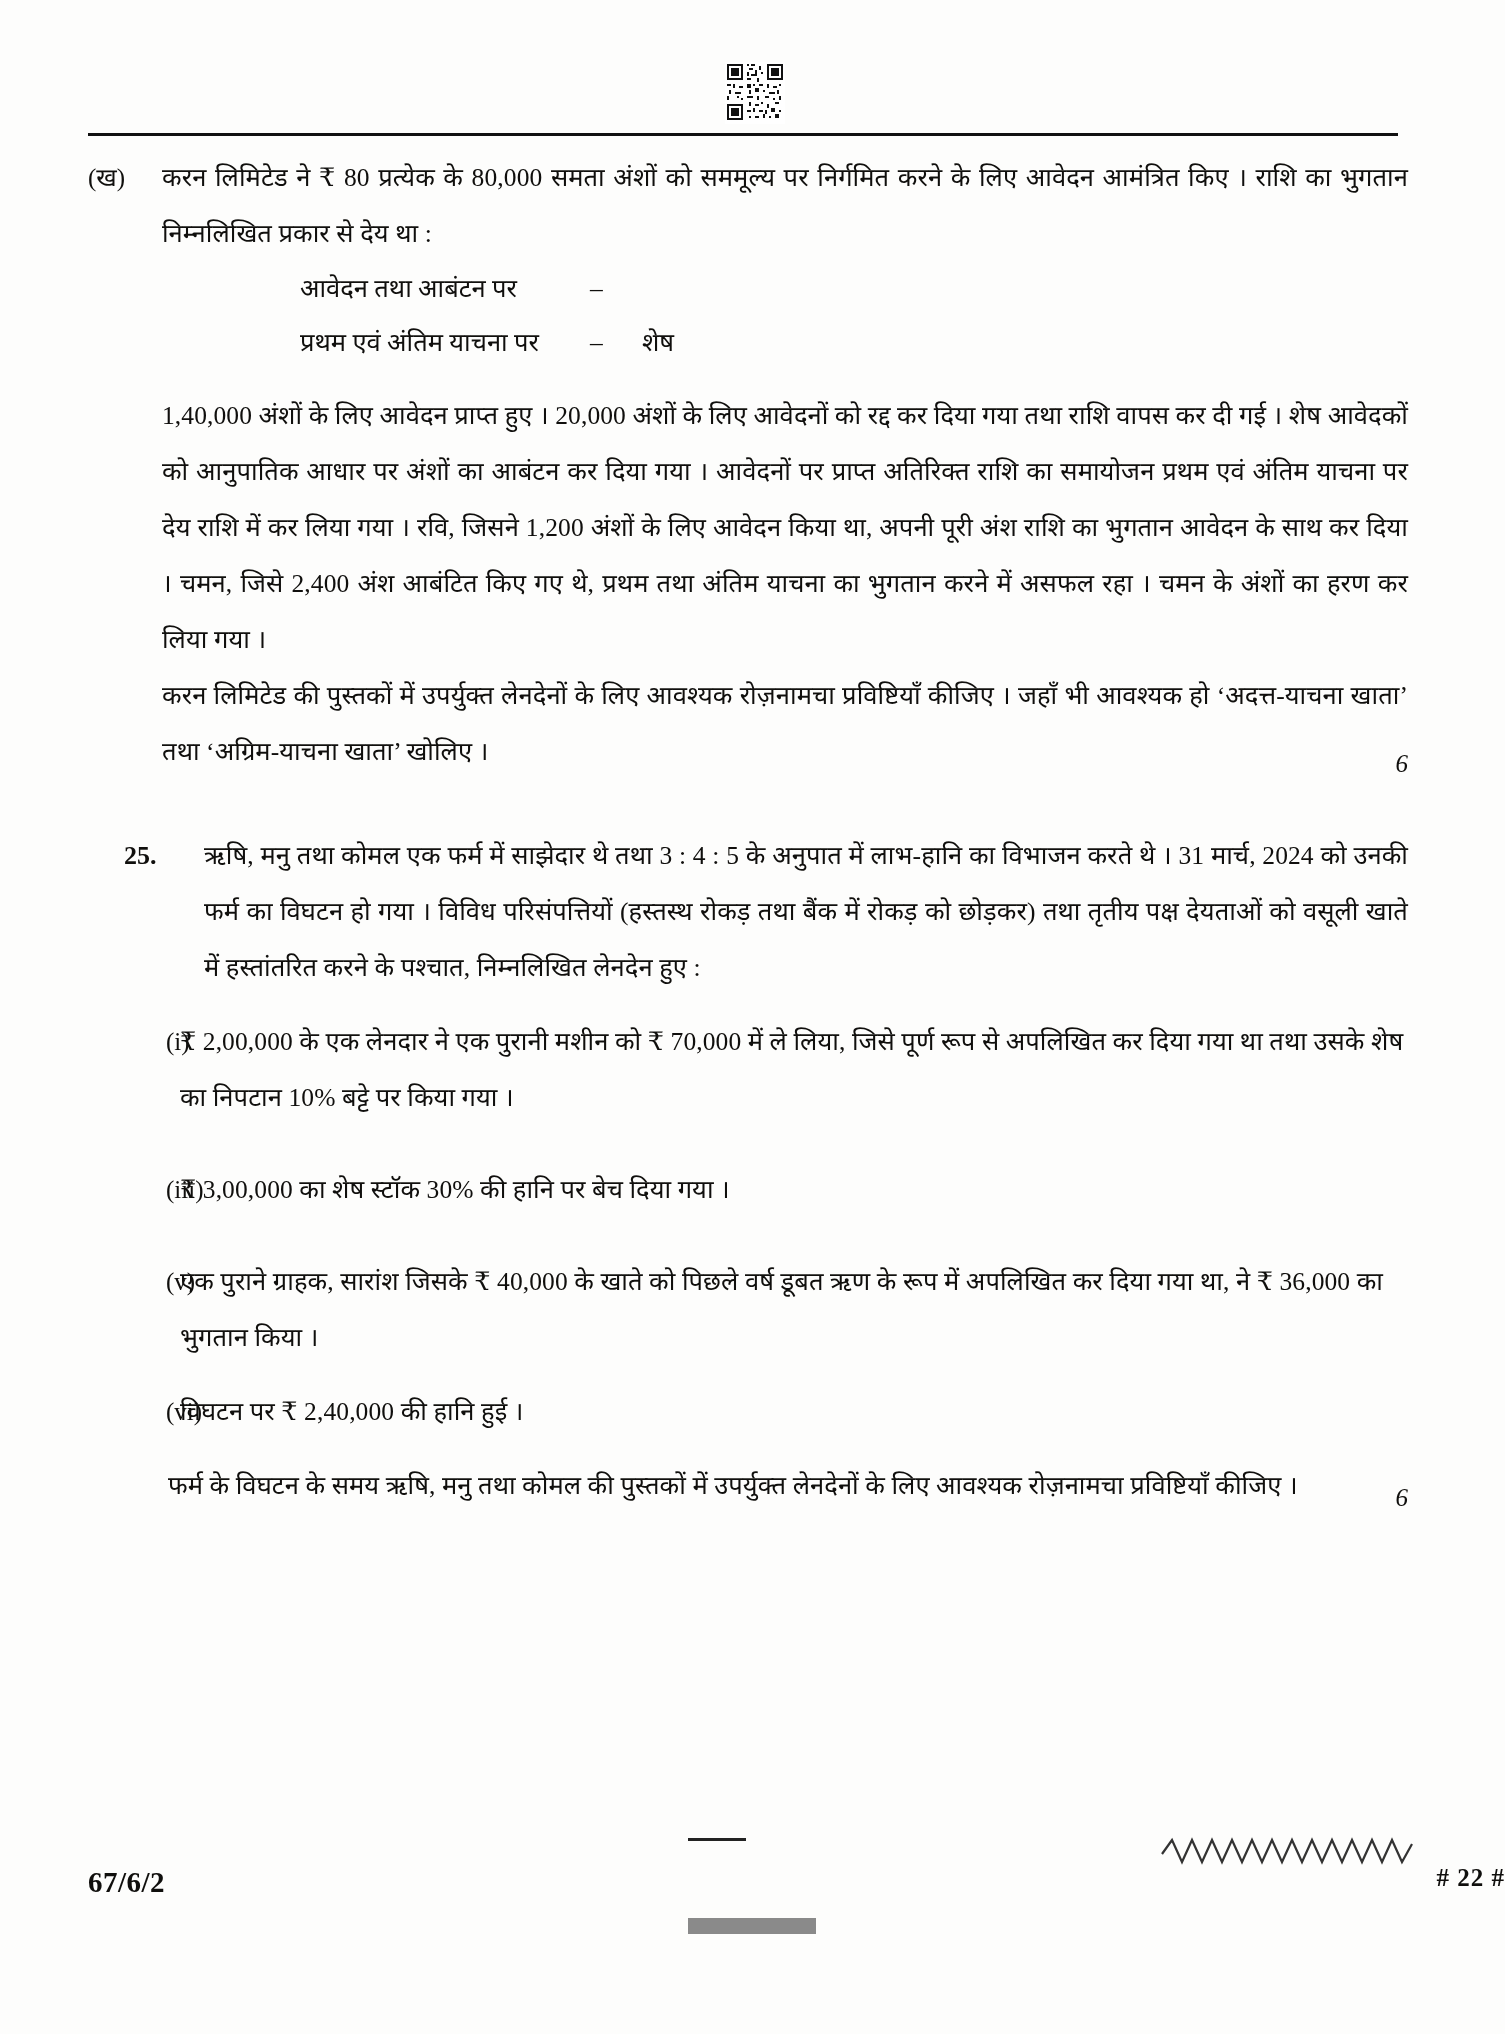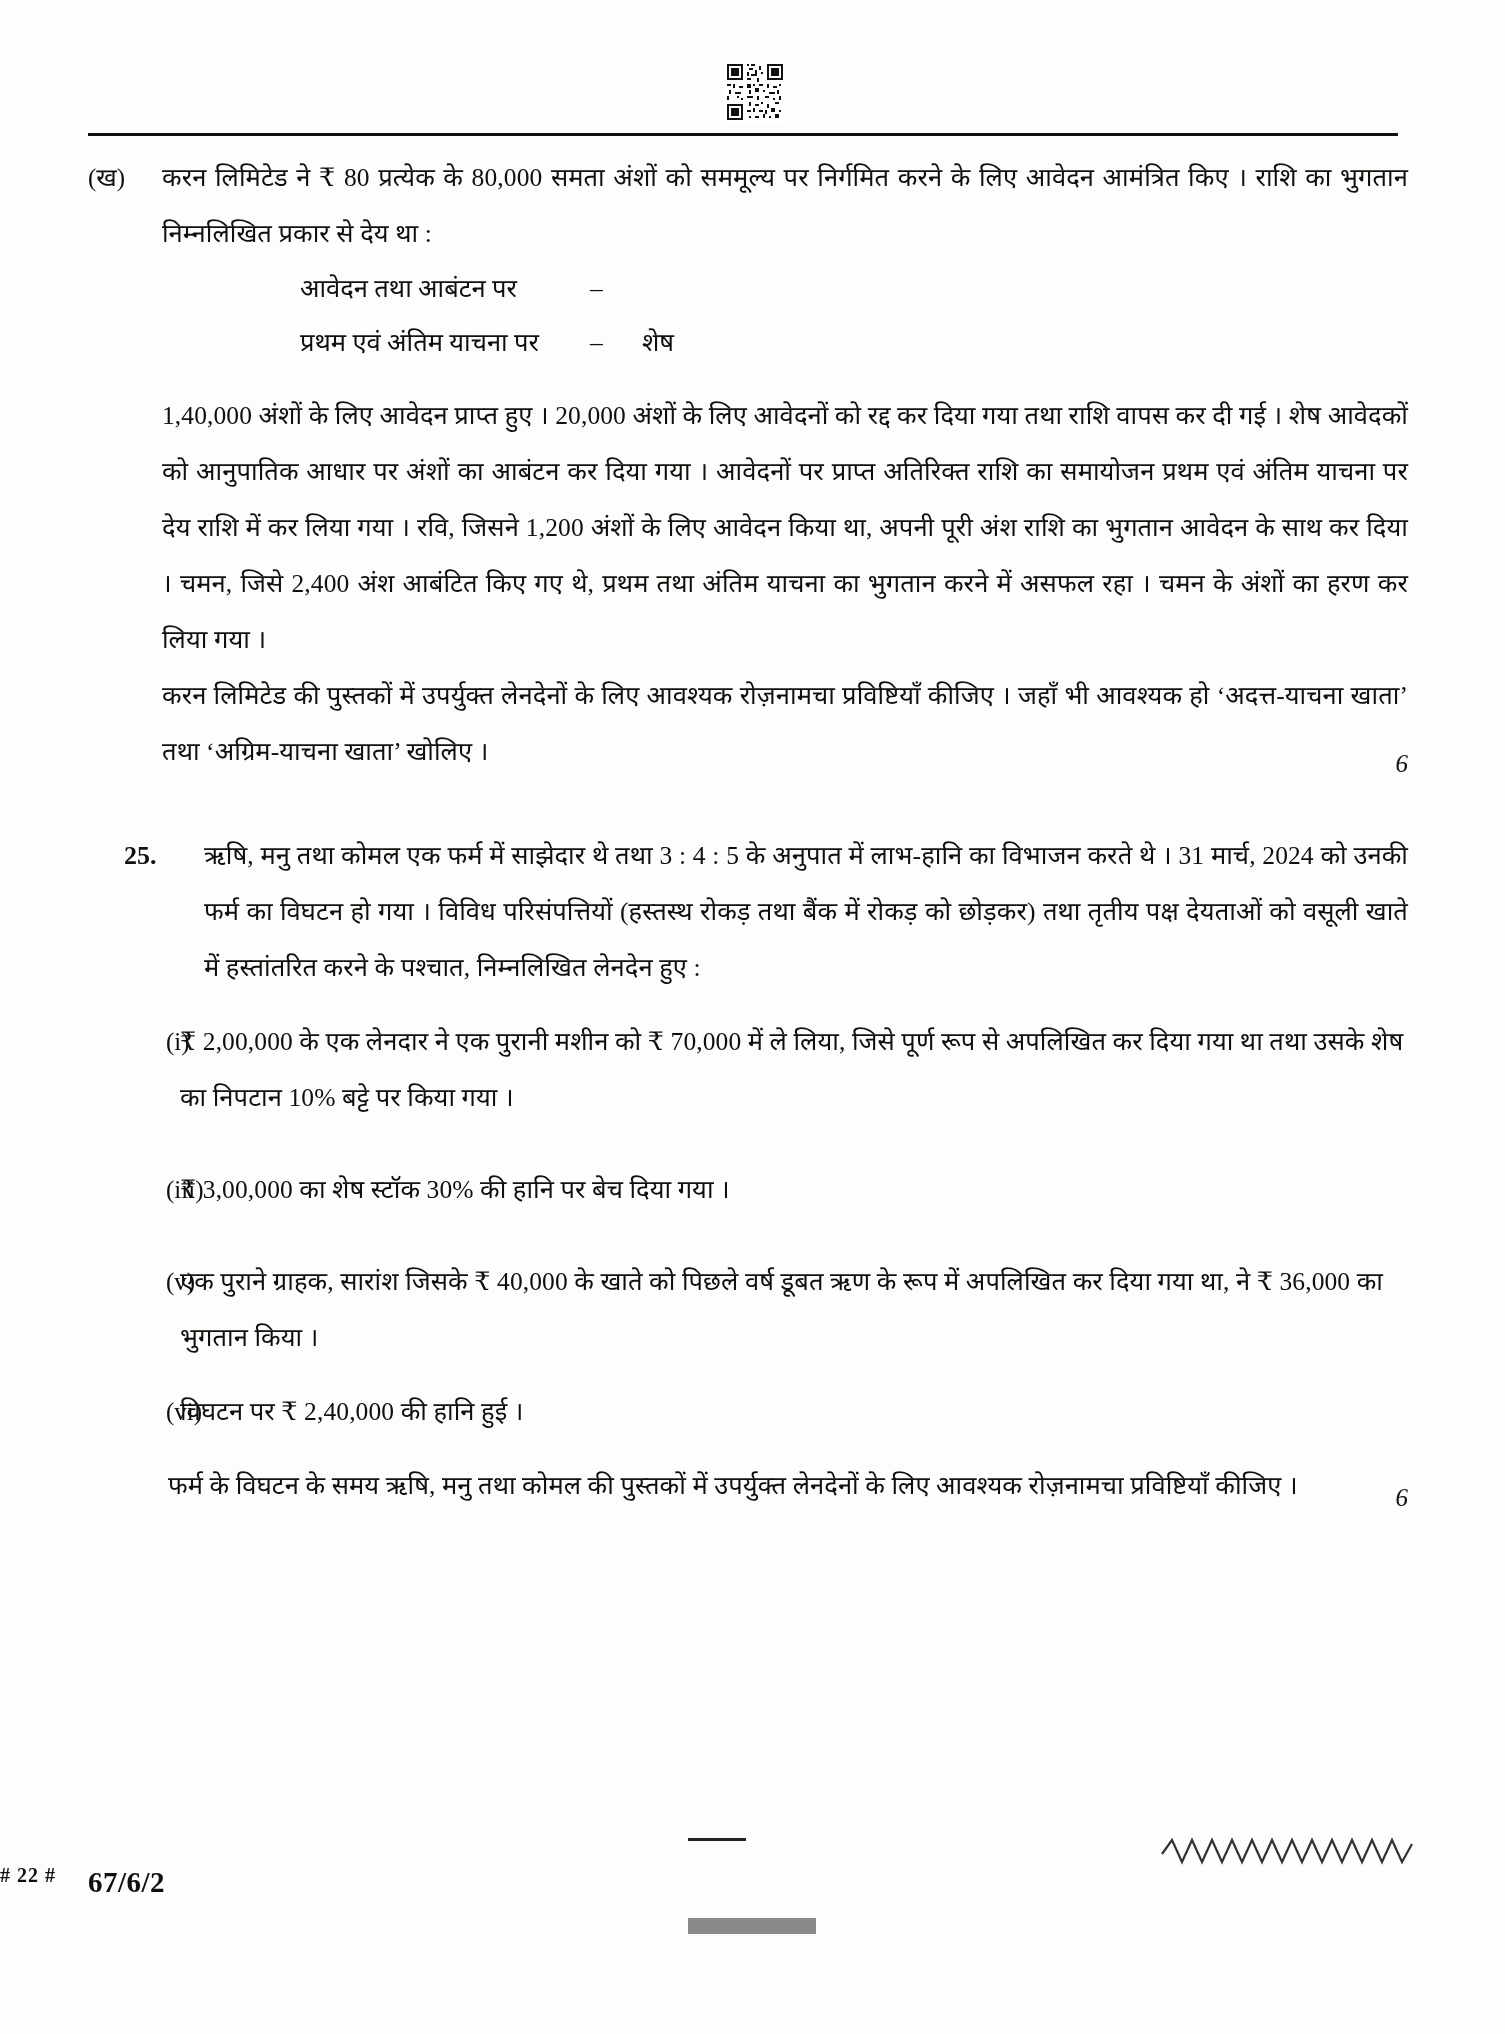--- a/index.html
+++ b/index.html
@@ -104,22 +104,22 @@
     font-size: 29px;
     font-weight: bold;
     font-family: "Liberation Serif", "DejaVu Serif", serif;
     letter-spacing: 0.5px;
   }
   .footer-page {
     position: absolute;
     left: 0;
     top: 1864px;
     width: 1505px;
-    text-align: left;
-    font-size: 20px;
+    text-align: right;
+    font-size: 25px;
     font-weight: bold;
     letter-spacing: 1px;
   }
   .footer-bar {
     position: absolute;
     left: 688px;
     top: 1918px;
     width: 128px;
     height: 16px;
     background: #8a8a8a;

